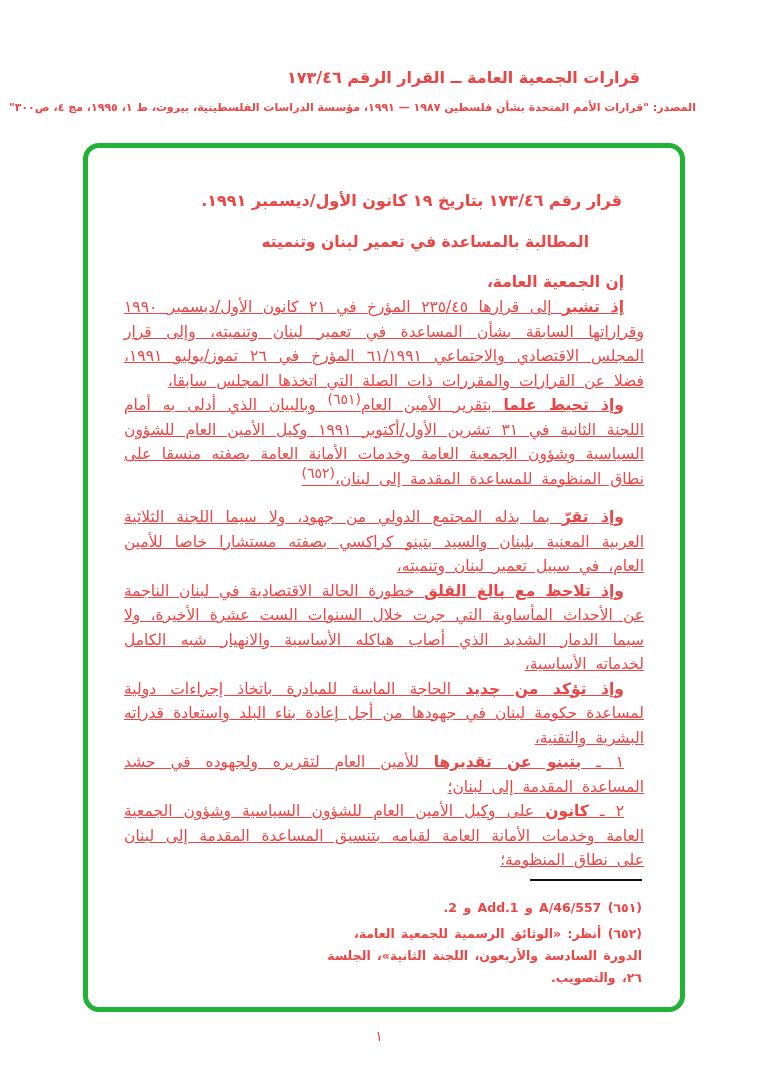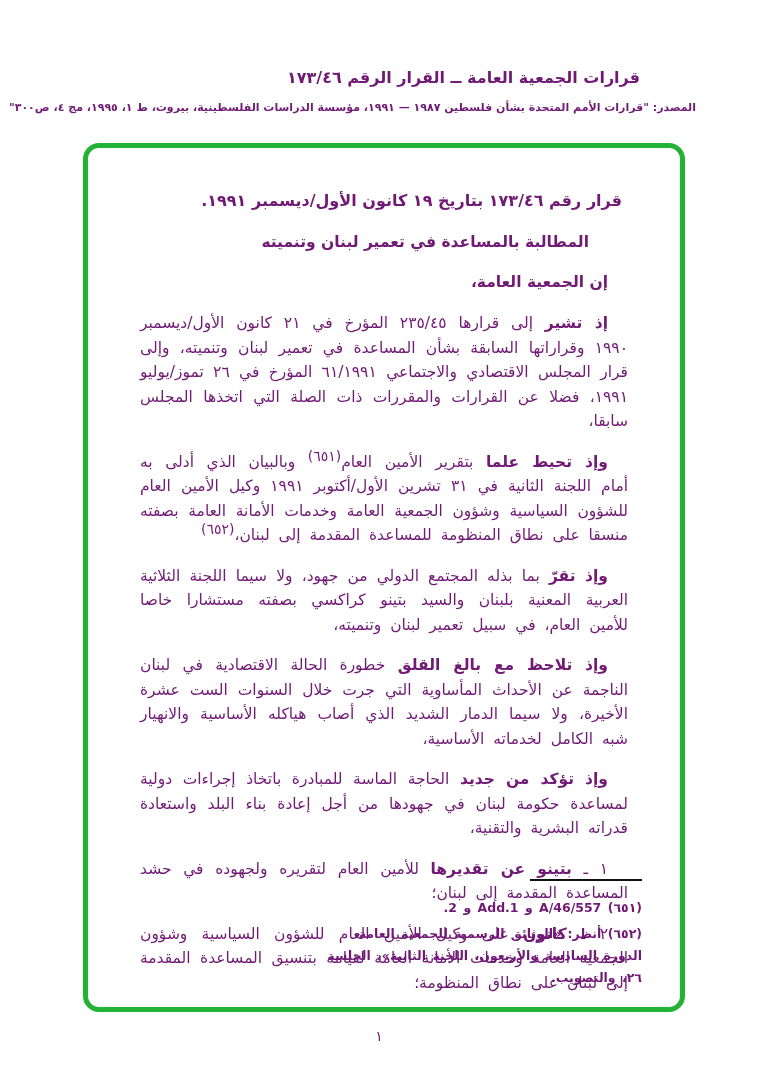--- a/index.html
+++ b/index.html
@@ -2,21 +2,21 @@
 <html lang="ar"><head>
 <meta charset="utf-8">
 <style>
   html, body { margin: 0; padding: 0; background: #ffffff; }
   .page {
     position: relative;
     width: 758px;
     height: 1078px;
     background: #ffffff;
     font-family: "DejaVu Sans", sans-serif;
-    color: #701a75;
+    color: #ef4444;
     overflow: hidden;
   }
   .header-title {
     position: absolute;
     top: 68px;
     right: 118px;
     direction: rtl;
     font-size: 16px;
     font-weight: bold;
     white-space: nowrap;
@@ -53,34 +53,35 @@
     line-height: 26px;
   }
   .doc-subtitle {
     margin: 0 55px 16px 0;
     font-size: 15.5px;
     font-weight: bold;
     text-align: right;
     line-height: 24px;
   }
   .opening {
-    margin: 16px;
+    margin: 0;
     font-size: 15.5px;
     font-weight: bold;
     text-align: right;
     text-indent: 20px;
     line-height: 25px;
   }
   p.body {
-    margin: 16px;
+    margin: 0;
     font-size: 15.5px;
     line-height: 24.5px;
     text-align: justify;
     text-indent: 20px;
     word-spacing: 4px;
+    text-decoration: underline;
   }
   p.body.gap { margin-top: 14px; }
   .lead { font-weight: bold; }
   sup.fnref { font-size: 14px; line-height: 0; }
   .footnotes {
     position: absolute;
     right: 38px;
     bottom: 14px;
     width: 330px;
     direction: rtl;

